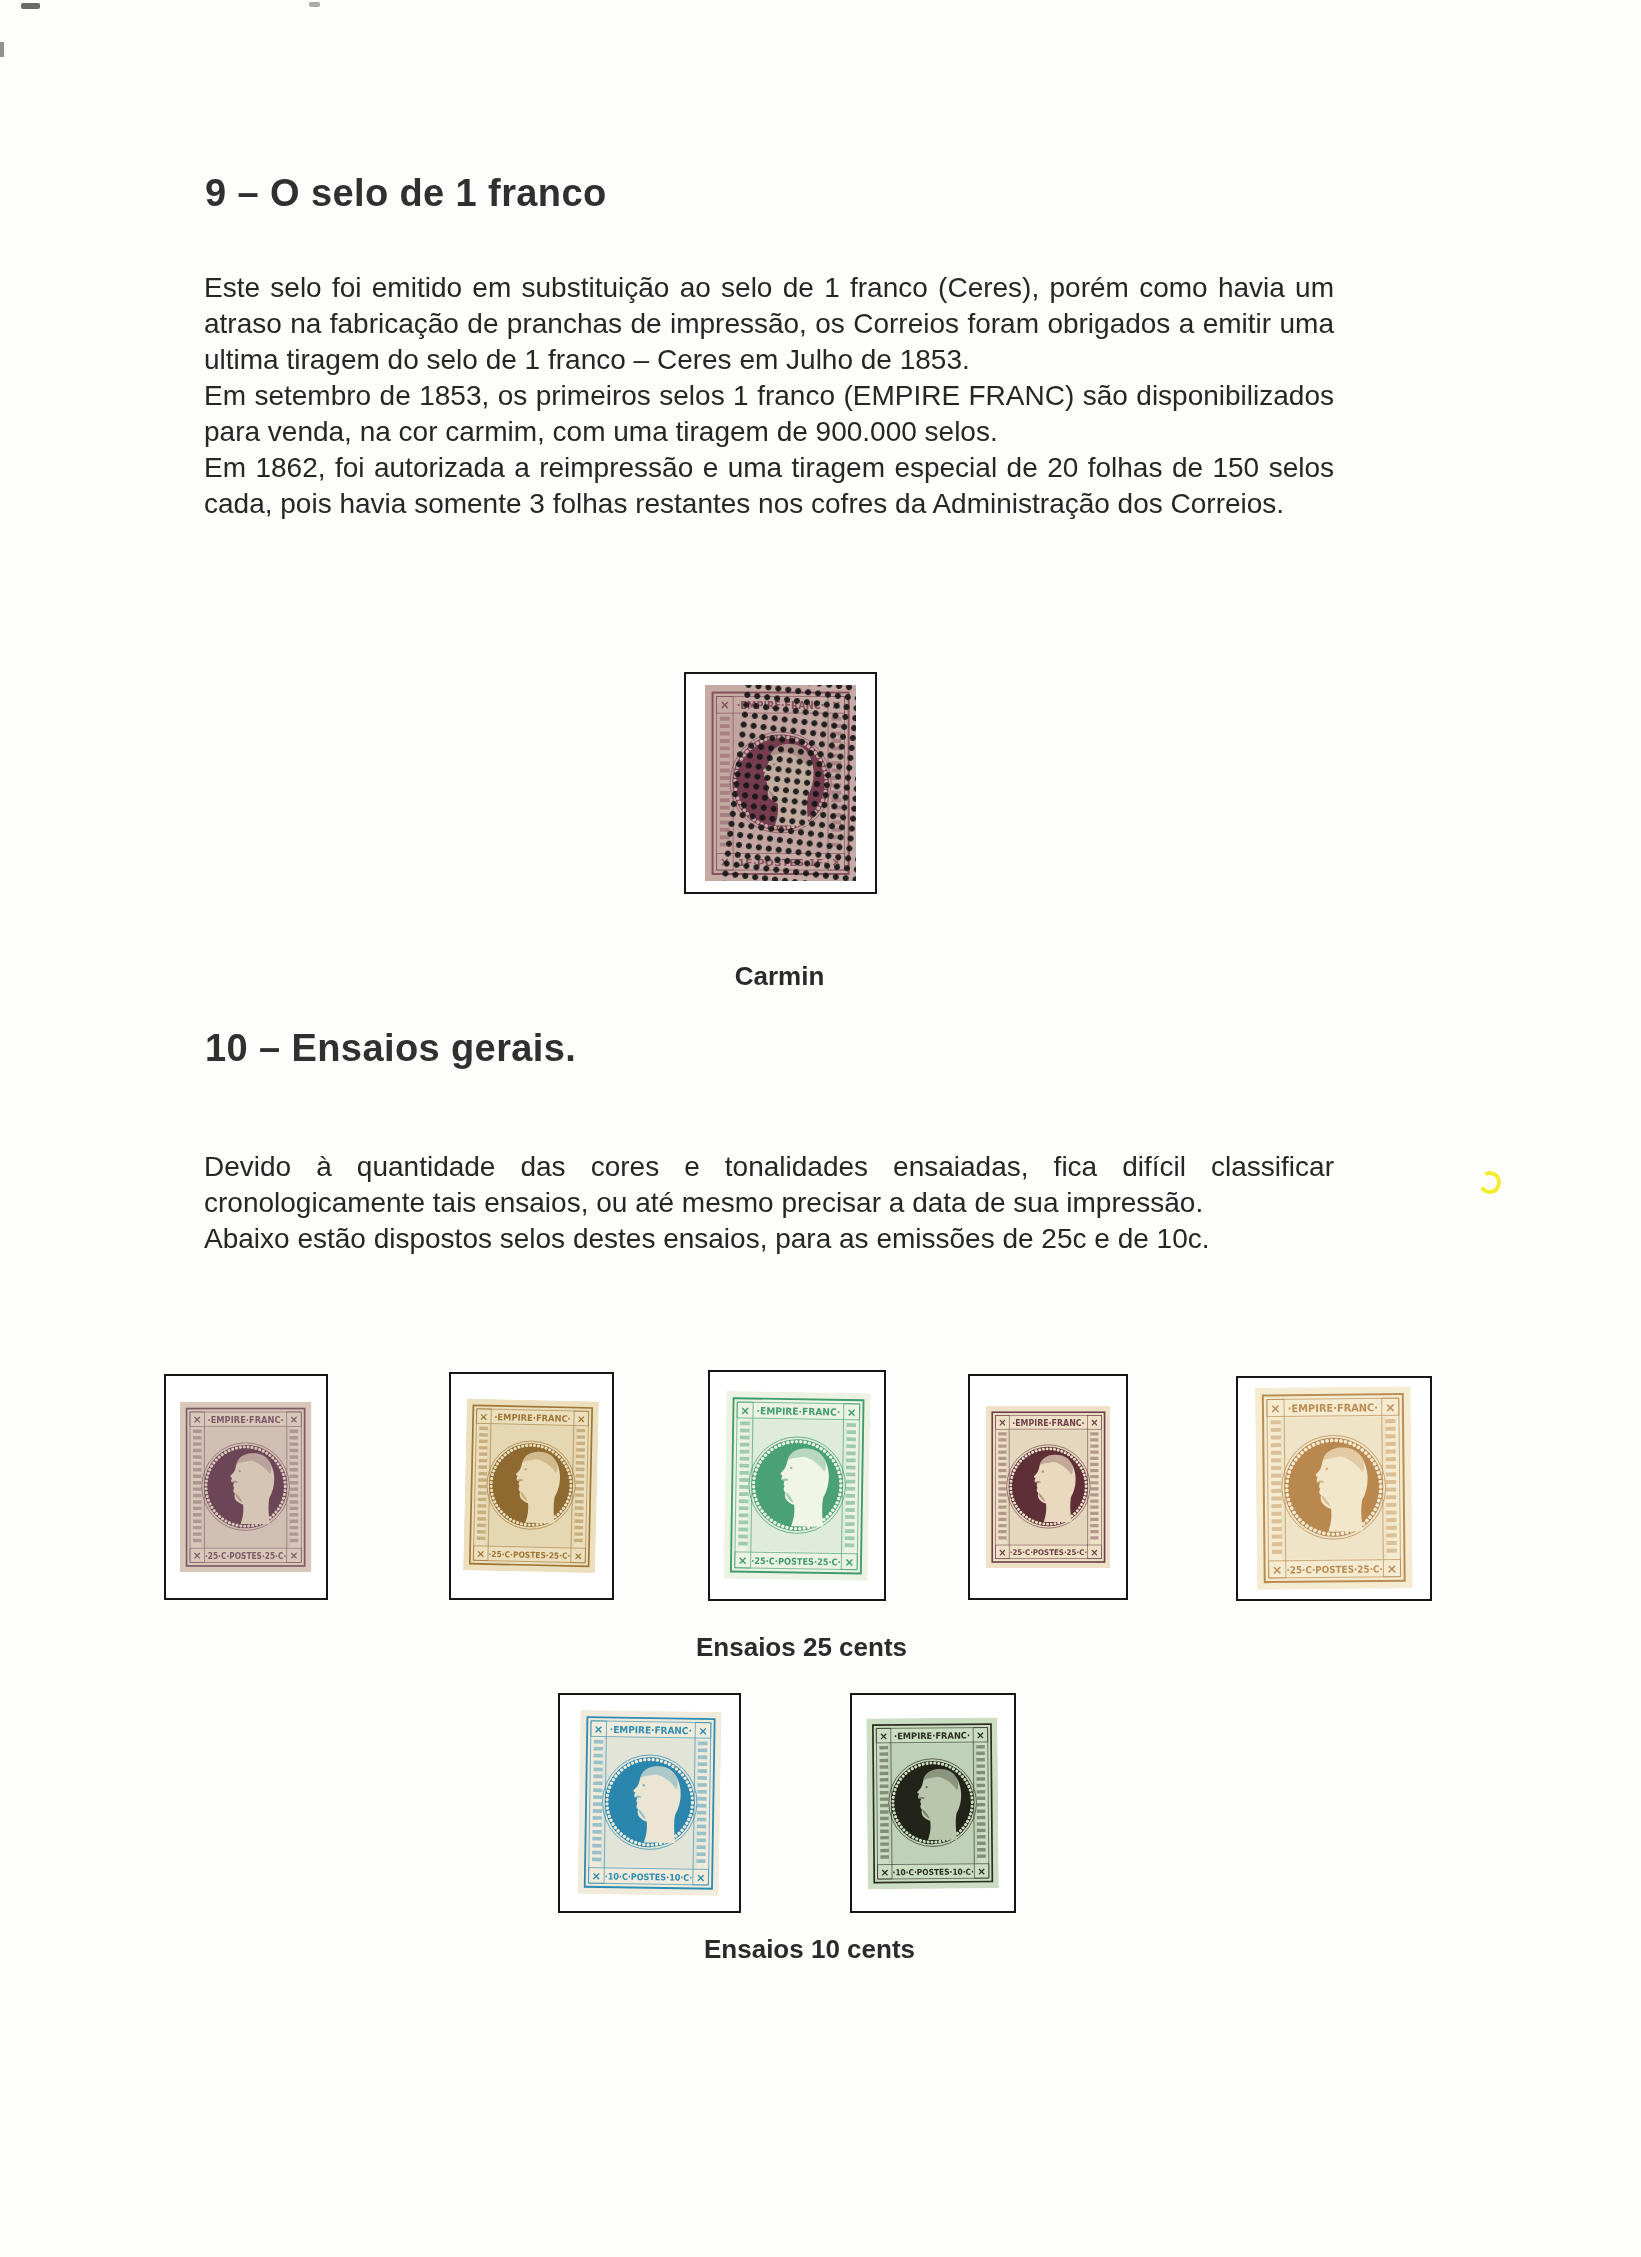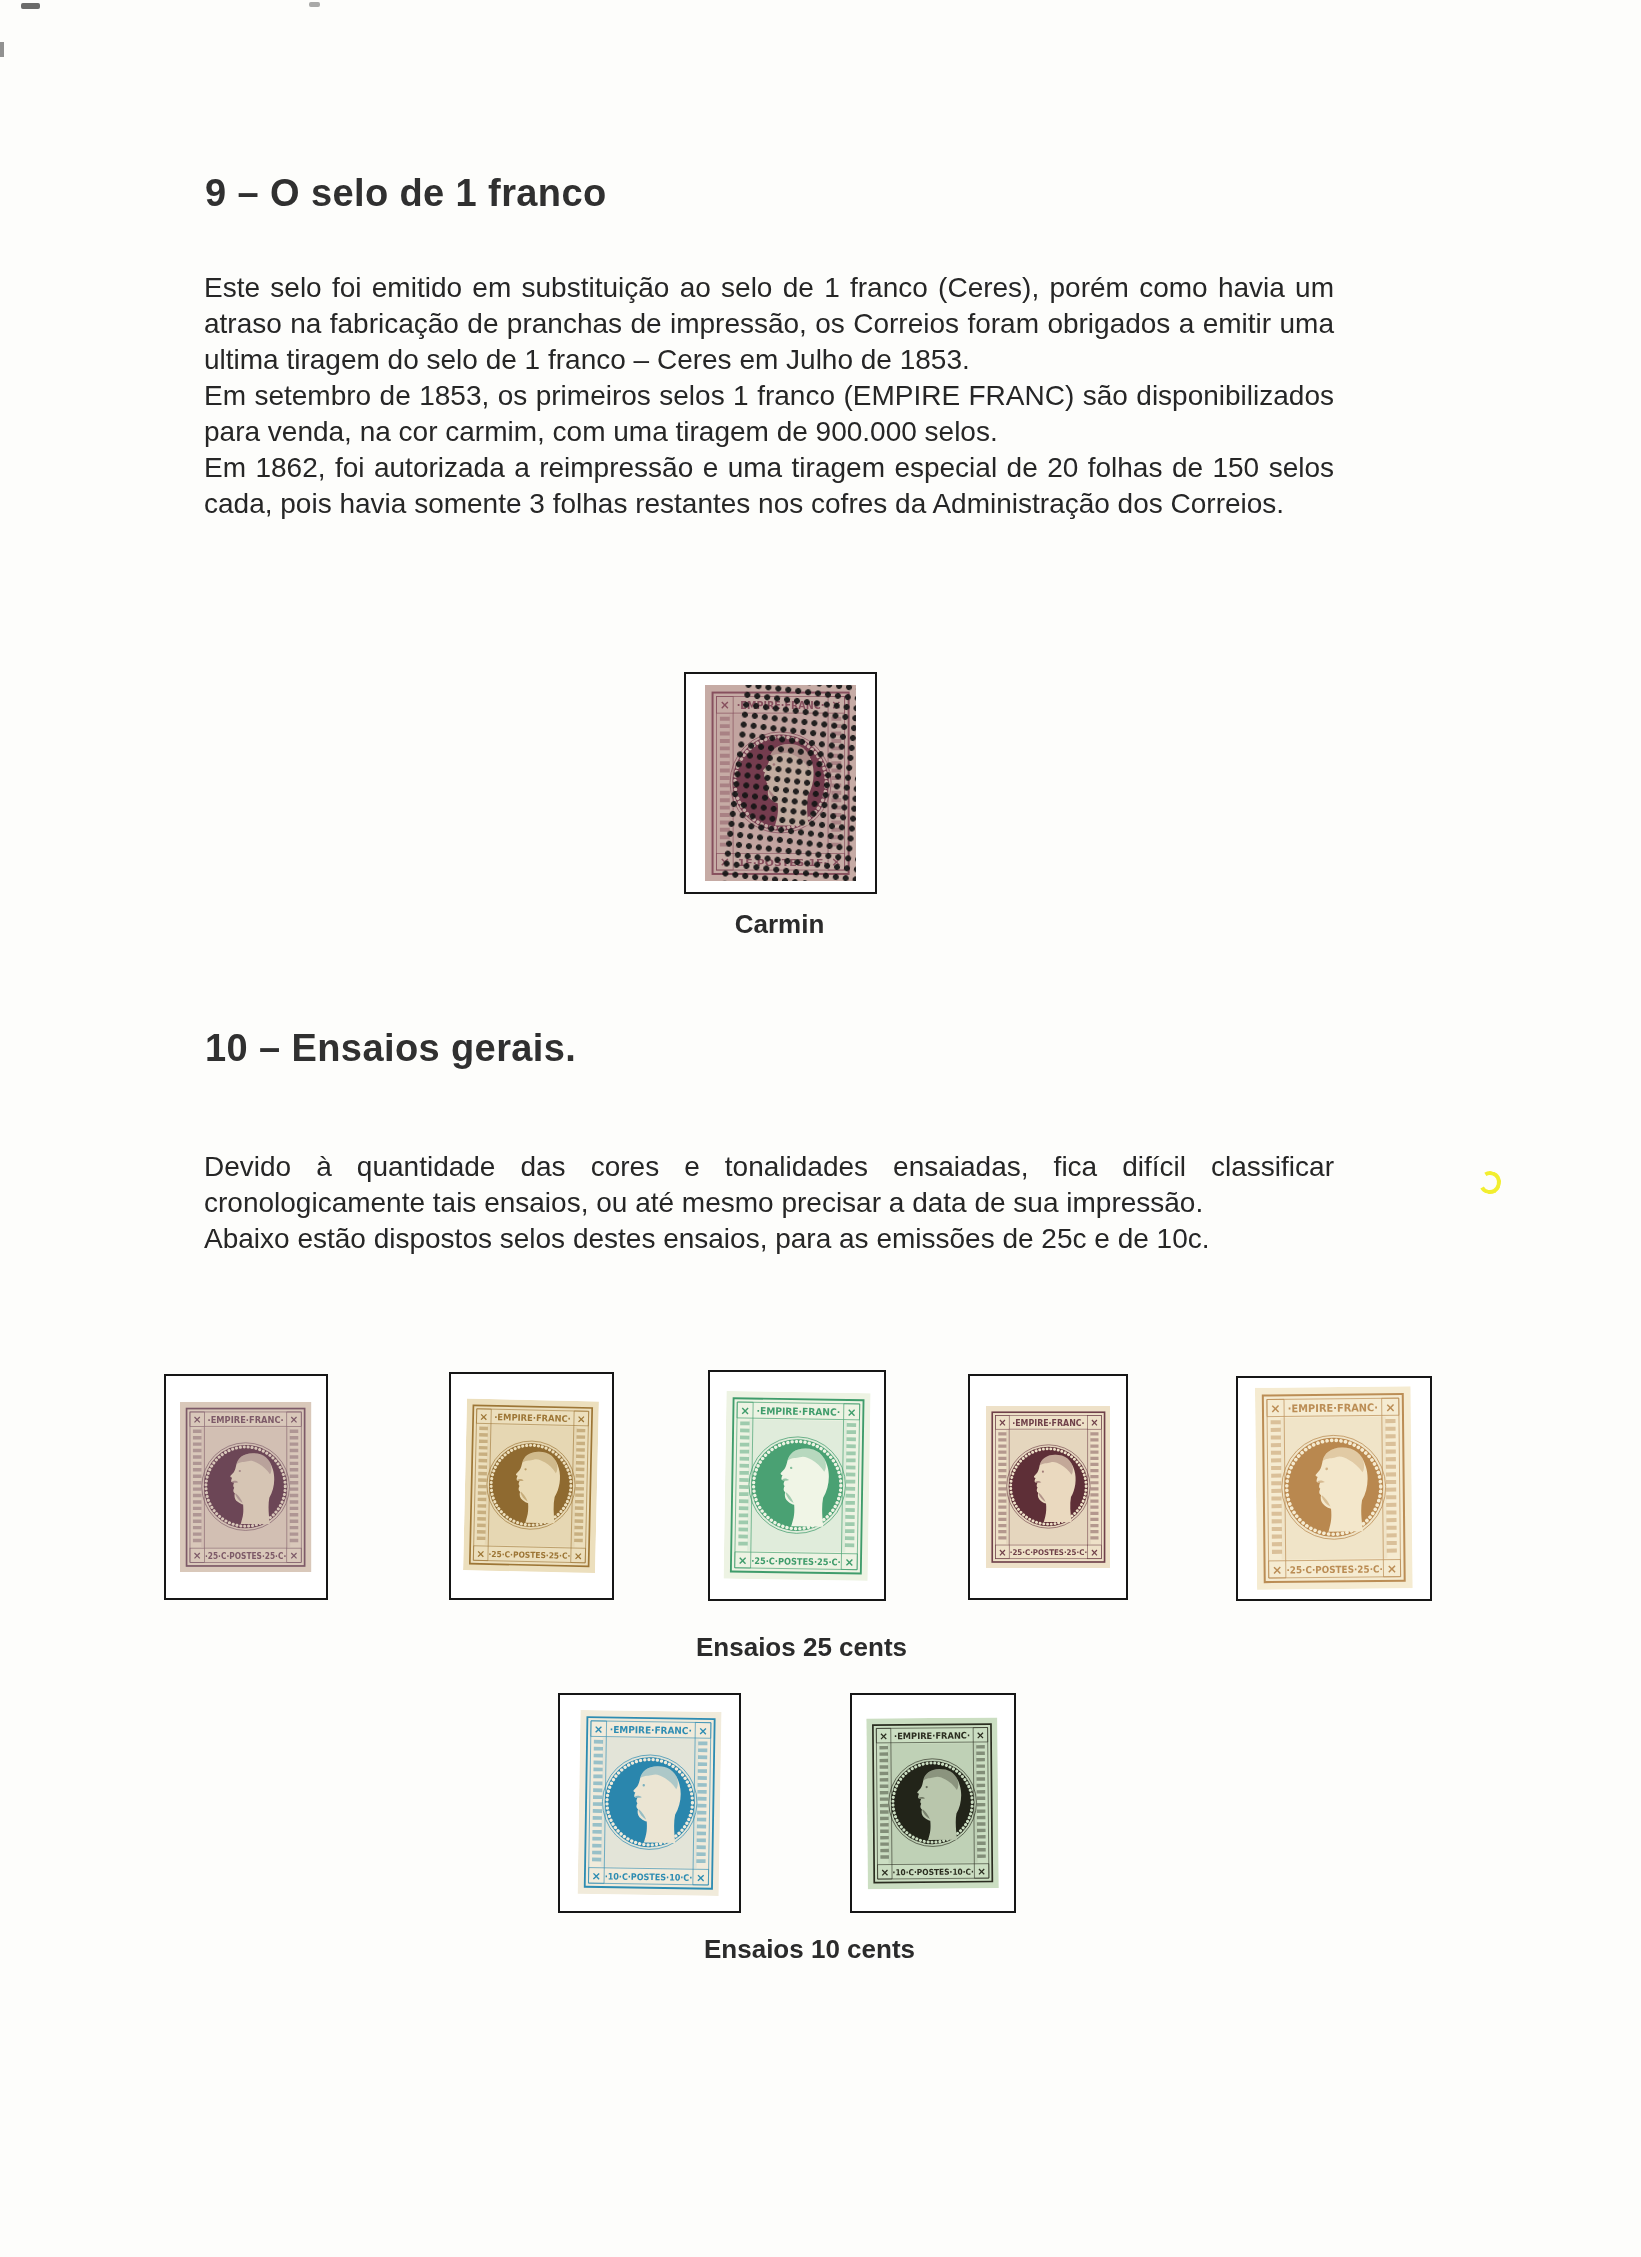--- a/index.html
+++ b/index.html
@@ -14,21 +14,21 @@
   #sec9-heading{left:205px;top:160px;margin-top:12px;}
   #sec10-heading{left:205px;top:1002px;}
   
   .body-text{position:absolute;left:204px;width:1130px;font-size:28px;line-height:36px;
              text-align:justify;color:#262626;}
   .body-text p{margin:0;}
   #sec9-text{top:270px;}
   #sec10-text{top:1149px;}
   
   .caption{position:absolute;font-weight:bold;font-size:26px;color:#2b2b2b;text-align:center;}
-  #carmin-caption{left:682px;top:909px;width:195px;}
+  #carmin-caption{left:682px;top:961px;width:195px;}
   #row25-caption{left:589px;top:1632px;width:425px;}
   #row10-caption{left:597px;top:1934px;width:425px;}
   
   .mount{position:absolute;background:#ffffff;border:2.9px solid #161616;
          display:flex;align-items:center;justify-content:center;box-sizing:border-box;}
   #carmin-mount{left:684px;top:672px;width:193px;height:222px;}
   #m25-1{left:164px;top:1374px;width:164px;height:226px;}
   #m25-2{left:449px;top:1372px;width:165px;height:228px;}
   #m25-3{left:708px;top:1370px;width:178px;height:231px;}
   #m25-4{left:968px;top:1374px;width:160px;height:226px;}

